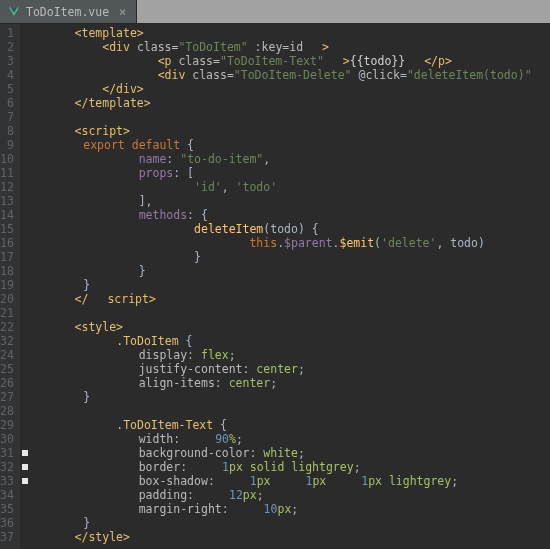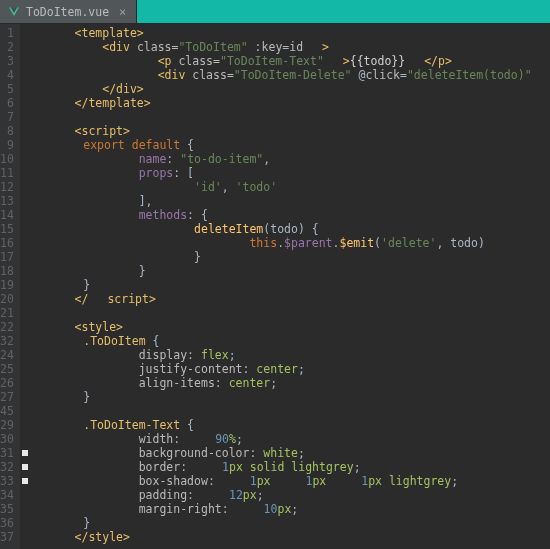--- a/index.html
+++ b/index.html
@@ -7,21 +7,21 @@
     font-family: Menlo, Consolas, "DejaVu Sans Mono", monospace;
     font-size: 11.5px;
     background: #2b2b2b;
     color: #a9b7c6;
     width: 550px;
     height: 549px;
     overflow: hidden;
   }
   .tab-bar {
     height: 24px;
-    background: #14b8a6;
+    background: #a3a3a3;
     border-bottom: 1px solid #282828;
     display: flex;
     align-items: stretch;
   }
   .tab {
     display: flex;
     align-items: center;
     padding: 0 10px 0 8px;
     background: #515658;
     border-right: 1px solid #282828;
@@ -66,21 +66,21 @@
   .code .line { height: 14px; }
   .c-tag    { color: #e8bf6a; margin-left: 19px; }
   .c-attr   { color: #bababa; }
   .c-punc   { color: #a9b7c6; }
   .c-str    { color: #6a8759; }
   .c-kw     { color: #cc7832; }
   .c-key    { color: #9876aa; }
   .c-num    { color: #6897bb; margin-left: 28px; }
   .c-mustache { color: #d0d0d0; }
   .c-fn     { color: #ffc66d; }
-  .c-sel    { color: #e8bf6a; }
+  .c-sel    { color: #e8bf6a; margin-left: 33px; }
   .c-prop   { color: #bababa; }
   .c-val    { color: #a5c261; text-align: right; }
   .guide    { color: #4b4b4b; }
 </style>
 </head>
 <body>
 
 <div class="tab-bar">
   <div class="tab">
     <span>
@@ -116,21 +116,21 @@
       <div>18</div>
       <div>19</div>
       <div>20</div>
       <div>21</div>
       <div>22</div>
       <div>32</div>
       <div>24</div>
       <div>25</div>
       <div>26</div>
       <div>27</div>
-      <div>45</div>
+      <div>28</div>
       <div>29</div>
       <div>30</div>
       <div>31</div>
       <div>32</div>
       <div>33</div>
       <div>34</div>
       <div>35</div>
       <div>36</div>
       <div>37</div>
     </div>

